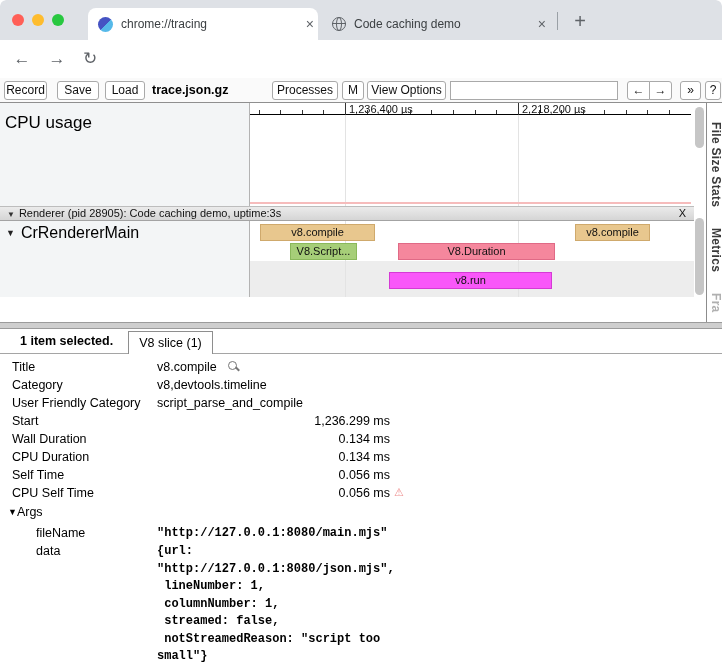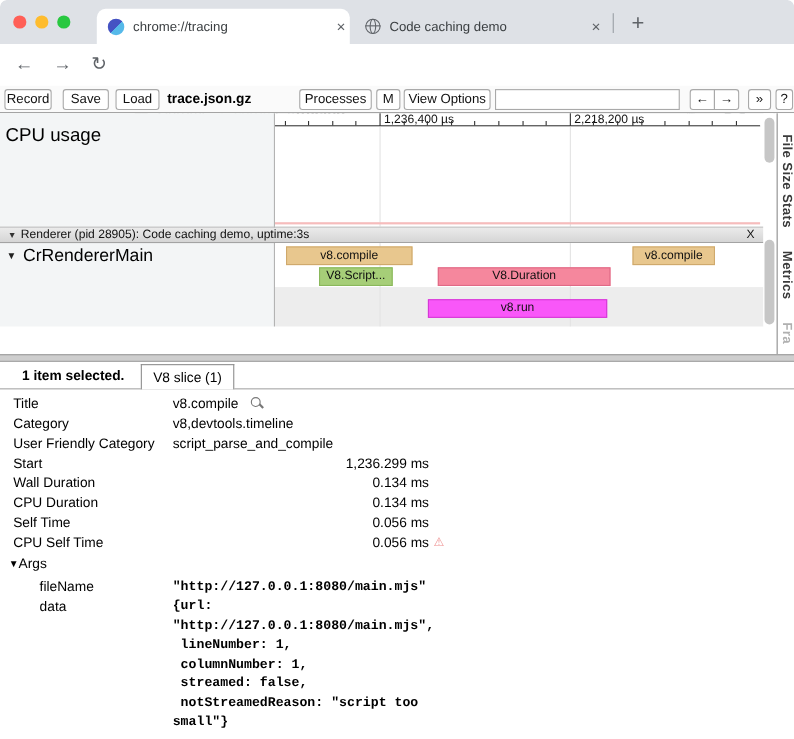--- a/index.html
+++ b/index.html
@@ -270,21 +270,21 @@
     </div>
 
     <div class="arow" style="top:195px;">
       <span class="lbl indent">fileName</span>
       <span class="val mono">"http://127.0.0.1:8080/main.mjs"</span>
     </div>
     <div class="arow" style="top:213px;">
       <span class="lbl indent">data</span>
     </div>
     <pre id="args-data-pre" class="mono">{url:
-"http://127.0.0.1:8080/main.mjs",
+"http://127.0.0.1:8080/json.mjs",
  lineNumber: 1,
  columnNumber: 1,
  streamed: false,
  notStreamedReason: "script too
 small"}</pre>
   </div>
 
 </div>
 
 </body></html>

